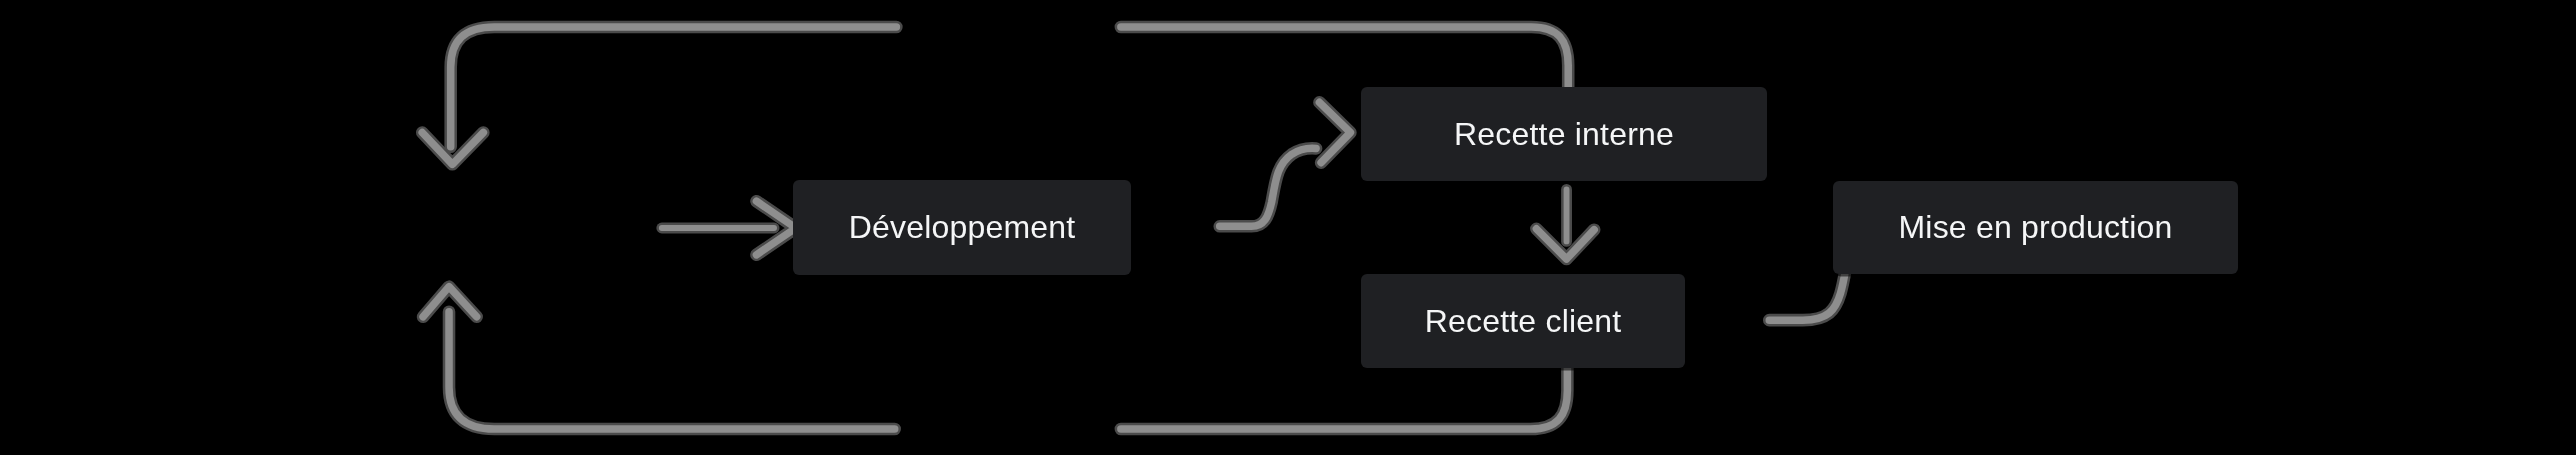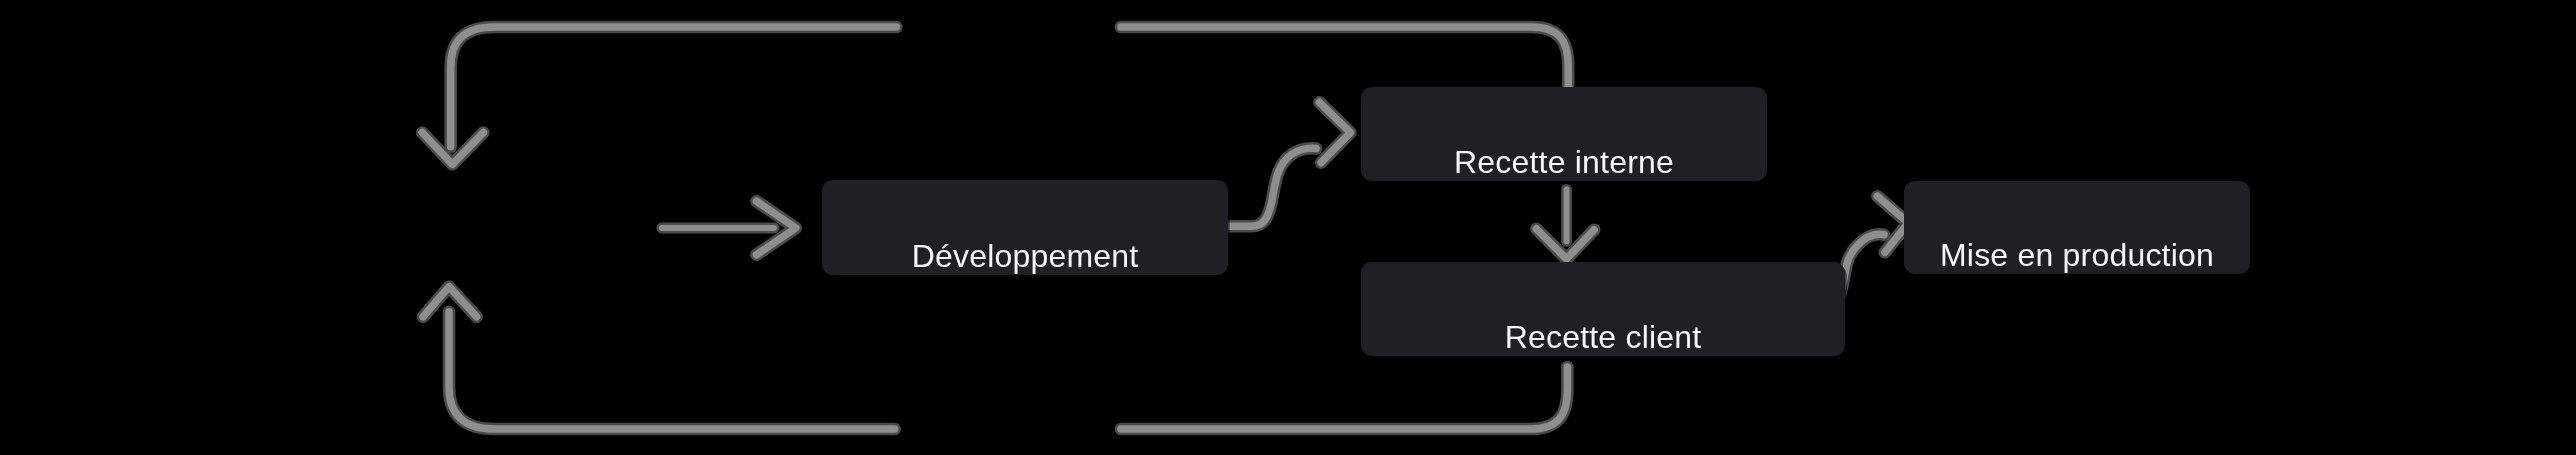--- a/index.html
+++ b/index.html
@@ -20,22 +20,22 @@
   }
   .arrows{position:absolute;left:0;top:0;width:2576px;height:456px;display:block}
   .arrows path{fill:none;stroke-linecap:round;stroke-linejoin:round}
   .arrows path.u{stroke:var(--arrow-edge);stroke-width:15px}
   .arrows path.o{stroke:var(--arrow-core);stroke-width:9px}
   .arrows path.u.thin{stroke-width:13px}
   .arrows path.o.thin{stroke-width:7px}
   .node{
     position:absolute;
     background:var(--node-fill);
-    border-radius:11px;
-    display:flex;align-items:flex-end;justify-content:center;
+    border-radius:6px;
+    display:flex;align-items:center;justify-content:center;
     box-shadow:1.7px 2.5px 0 rgba(0,0,0,.55);
   }
   .node span{
     color:var(--node-text);
     font-size:32px;
     font-weight:500;
     letter-spacing:0.2px;
     white-space:nowrap;
   }
 </style>
@@ -88,30 +88,30 @@
       <path class="u" d="M 1068 512 L 590 512 C 554 512 536 495 536 462 L 536 372"></path>
       <path class="u" d="M 505 378 L 536 342 L 569 378"></path>
       <path class="o" d="M 1871 438 L 1871 466 C 1871 496 1859 512 1827 512 L 1338 512"></path>
       <path class="o" d="M 1068 512 L 590 512 C 554 512 536 495 536 462 L 536 372"></path>
       <path class="o" d="M 505 378 L 536 342 L 569 378"></path>
     </g>
 
   </svg>
 
 
-  <div class="node" style="left:822px;top:180px;width:406px;height:95px">
+  <div class="node" style="left:793px;top:180px;width:338px;height:95px">
     <span>Développement</span>
   </div>
 
   <div class="node" style="left:1361px;top:87px;width:406px;height:94px">
     <span>Recette interne</span>
   </div>
 
-  <div class="node" style="left:1361px;top:262px;width:484px;height:94px">
+  <div class="node" style="left:1361px;top:274px;width:324px;height:94px">
     <span>Recette client</span>
   </div>
 
-  <div class="node" style="left:1904px;top:181px;width:346px;height:93px">
+  <div class="node" style="left:1833px;top:181px;width:405px;height:93px">
     <span>Mise en production</span>
   </div>
 
 </div>
 
 
 </body></html>

